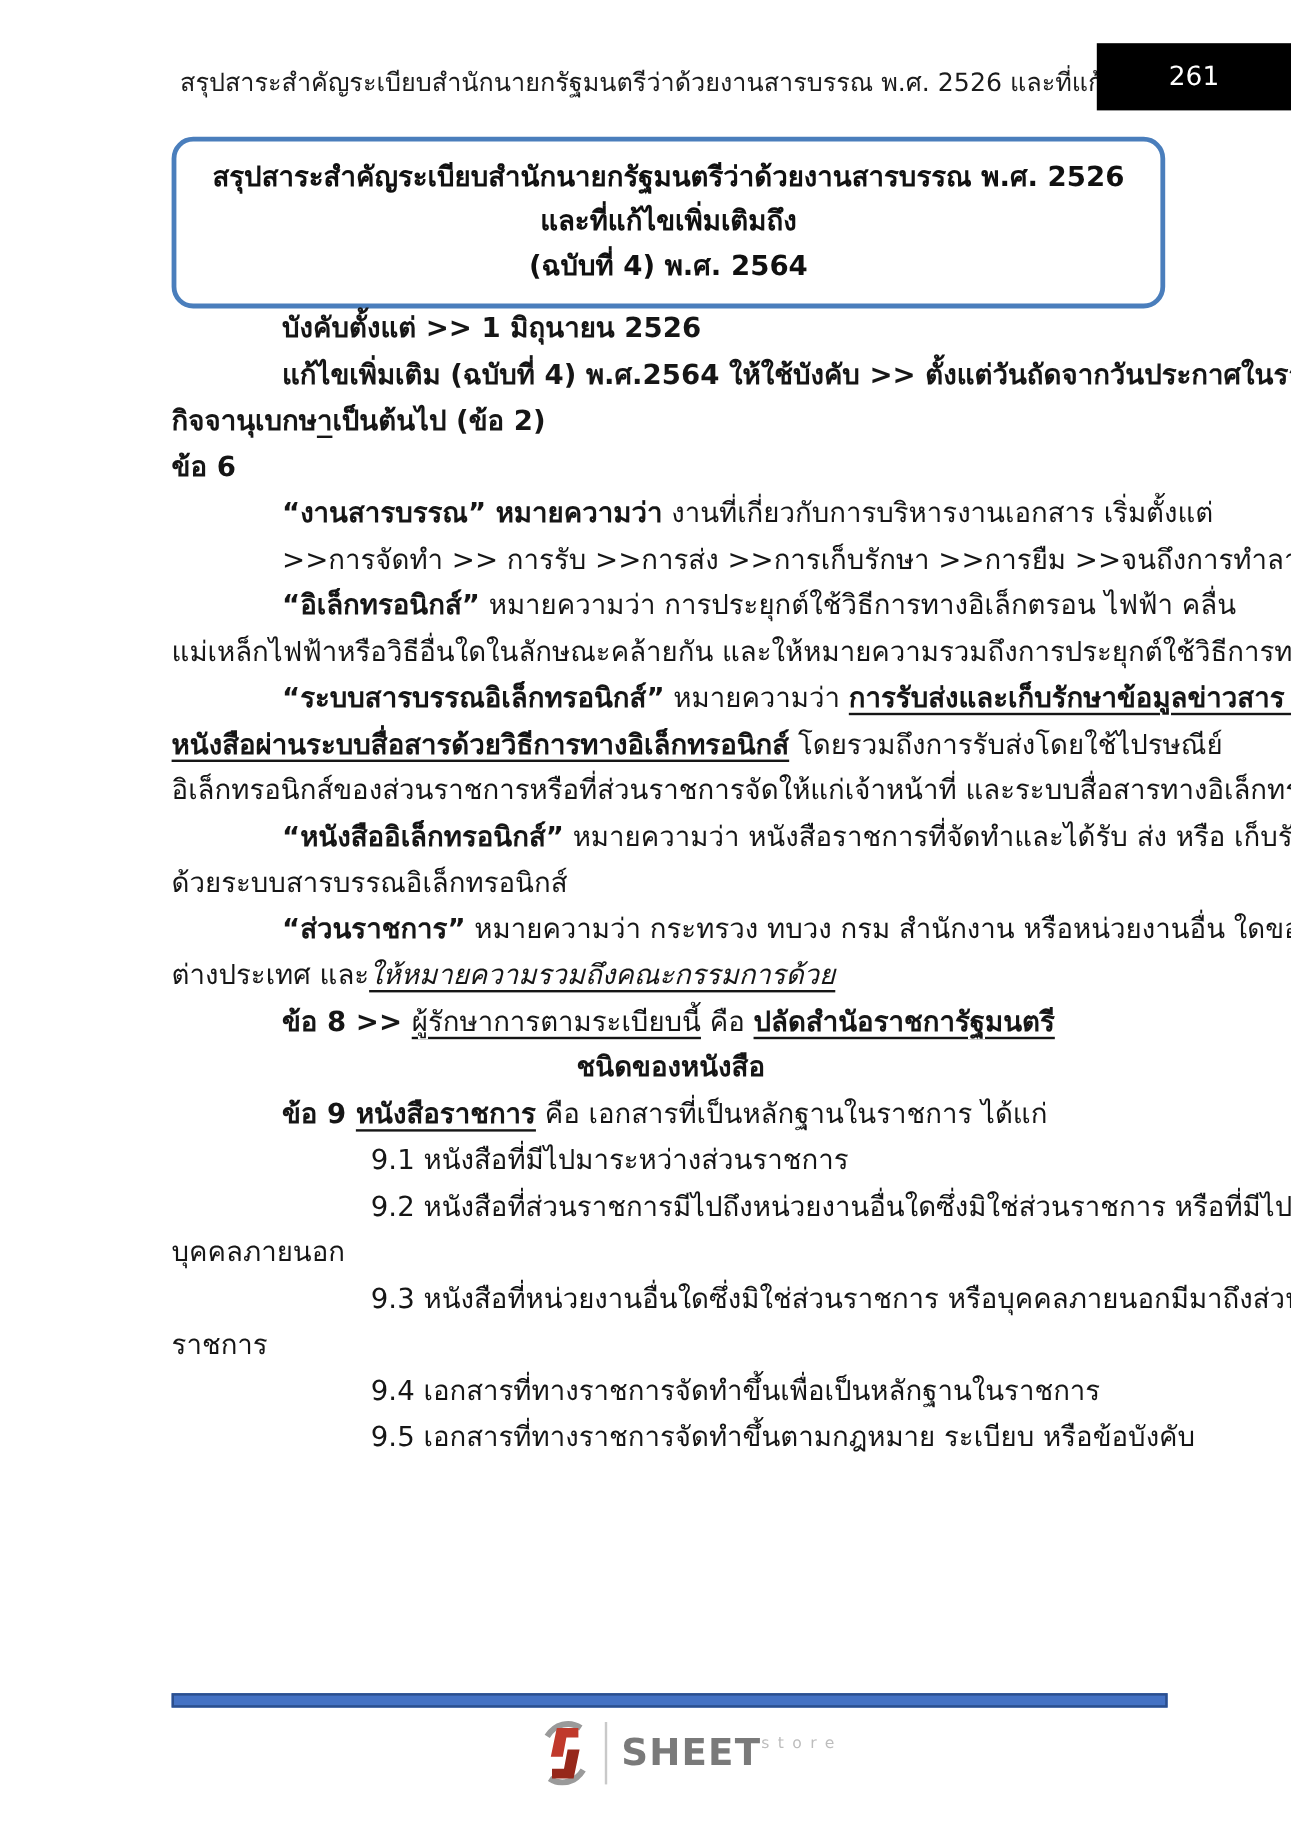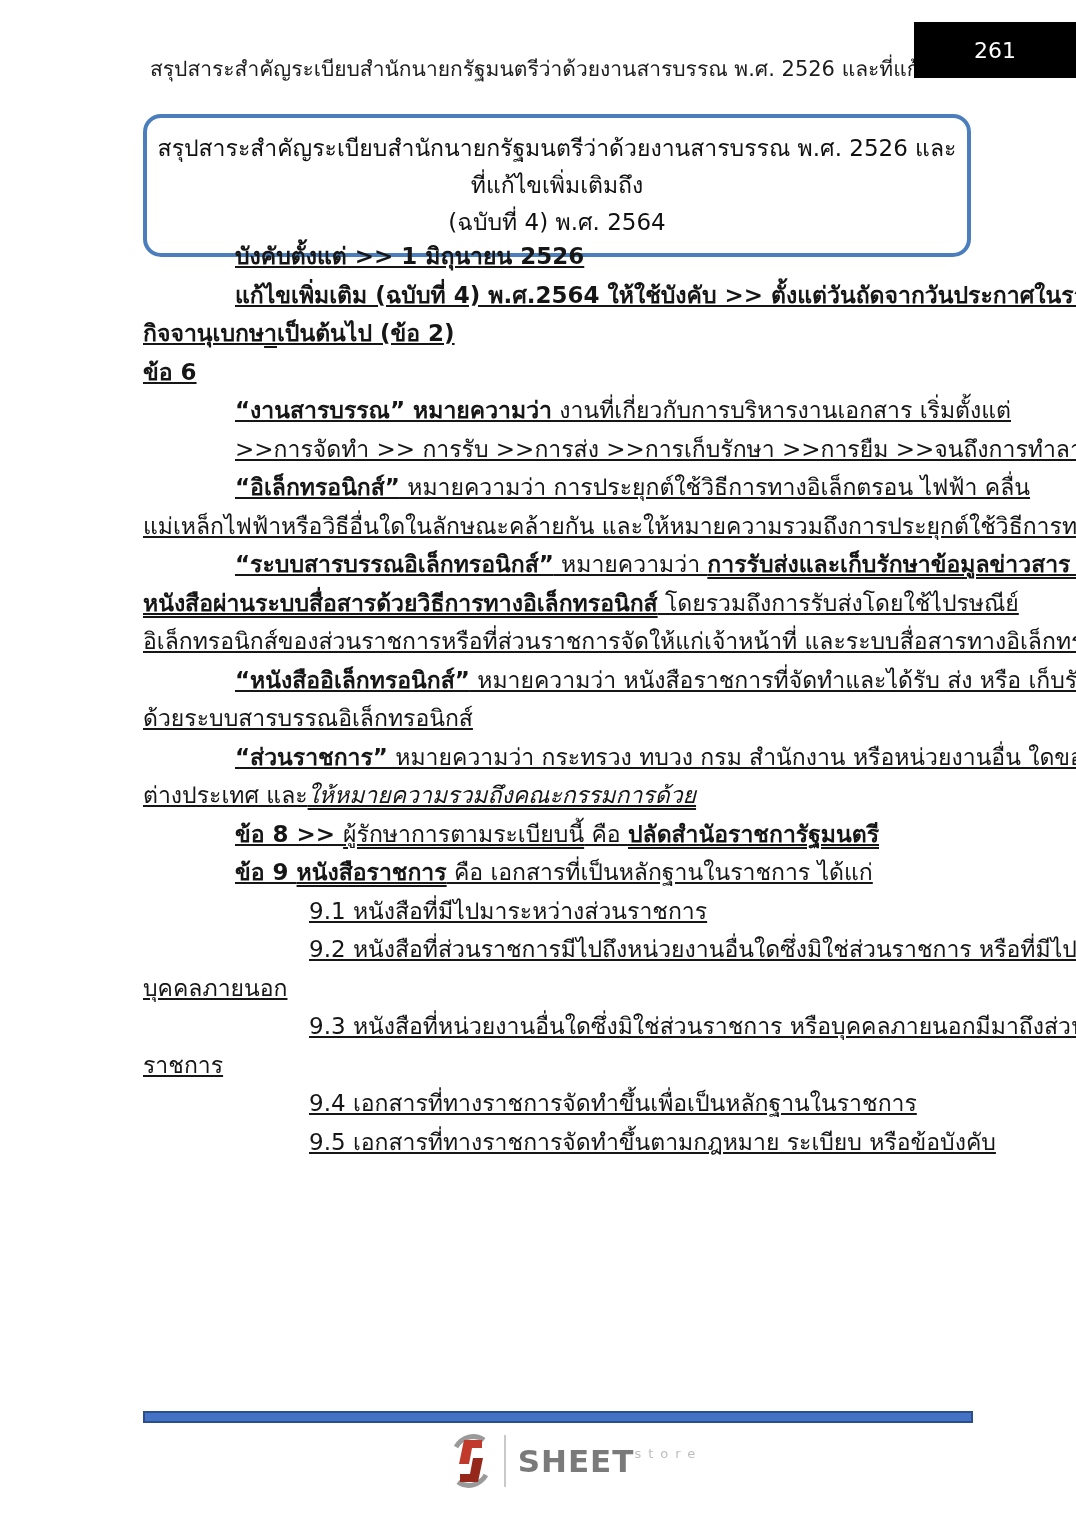--- a/index.html
+++ b/index.html
@@ -11,37 +11,36 @@
     color:#161616;
     overflow:hidden;
     margin:0 auto;
   }
   .header{
     position:absolute;top:52px;left:150px;width:760px;
     text-align:center;font-size:21px;color:#1c1c1c;
     white-space:nowrap;
   }
   .page-number{
-    position:absolute;top:22px;right:0;width:162px;height:56px;
+    position:absolute;top:36px;right:0;width:162px;height:56px;
     background:#000;color:#fff;
     display:flex;align-items:center;justify-content:center;
     font-size:22px;
   }
   .title-box{
     position:absolute;top:114px;left:143px;width:828px;
     box-sizing:border-box;
     border:4px solid #4a7ebc;border-radius:18px;
     padding:12px 8px;
-    text-align:center;font-weight:normal;font-size:23px;line-height:37px;
+    text-align:center;font-weight:bold;font-size:23px;line-height:37px;
     color:#111;
   }
   .body-text{
-    position:absolute;top:237px;left:143px;width:832px;
+    position:absolute;top:255px;left:143px;width:832px;
     font-size:23px;
-    text-decoration:underline;
   }
   .line{min-height:38.5px;line-height:38.5px;white-space:nowrap;}
   .line.indent{padding-left:92px;}
   .line.indent2{padding-left:166px;}
   .line.center{text-align:center;}
   .b{font-weight:bold;}
   .u{text-decoration:underline;text-underline-offset:5px;text-decoration-thickness:2px;}
   .i{font-style:italic;}
   .footer-bar{
     position:absolute;top:1411px;left:143px;width:826px;height:8px;
@@ -83,20 +82,21 @@
       <div class="line indent"><span class="b">“อิเล็กทรอนิกส์”</span><span> หมายความว่า การประยุกต์ใช้วิธีการทางอิเล็กตรอน ไฟฟ้า คลื่น</span></div>
       <div class="line flush"><span>แม่เหล็กไฟฟ้าหรือวิธีอื่นใดในลักษณะคล้ายกัน และให้หมายความรวมถึงการประยุกต์ใช้วิธีการทางแสง</span></div>
       <div class="line indent"><span class="b">“ระบบสารบรรณอิเล็กทรอนิกส์”</span><span> หมายความว่า </span><span class="b u">การรับส่งและเก็บรักษาข้อมูลข่าวสาร หรือ</span></div>
       <div class="line flush"><span class="b u">หนังสือผ่านระบบสื่อสารด้วยวิธีการทางอิเล็กทรอนิกส์</span><span> โดยรวมถึงการรับส่งโดยใช้ไปรษณีย์</span></div>
       <div class="line flush"><span>อิเล็กทรอนิกส์ของส่วนราชการหรือที่ส่วนราชการจัดให้แก่เจ้าหน้าที่ และระบบสื่อสารทางอิเล็กทรอนิกส์</span></div>
       <div class="line indent"><span class="b">“หนังสืออิเล็กทรอนิกส์”</span><span> หมายความว่า หนังสือราชการที่จัดทำและได้รับ ส่ง หรือ เก็บรักษา</span></div>
       <div class="line flush"><span>ด้วยระบบสารบรรณอิเล็กทรอนิกส์</span></div>
       <div class="line indent"><span class="b">“ส่วนราชการ”</span><span> หมายความว่า กระทรวง ทบวง กรม สำนักงาน หรือหน่วยงานอื่น ใดของรัฐ</span></div>
       <div class="line flush"><span>ต่างประเทศ และ</span><span class="u i">ให้หมายความรวมถึงคณะกรรมการด้วย</span></div>
       <div class="line indent"><span class="b">ข้อ 8 &gt;&gt;  </span><span class="u">ผู้รักษาการตามระเบียบนี้</span><span> คือ </span><span class="b u">ปลัดสำนัอราชการัฐมนตรี</span></div>
+      <div class="line center"><span class="b">ชนิดของหนังสือ</span></div>
       <div class="line indent"><span class="b">ข้อ 9 </span><span class="b u">หนังสือราชการ</span><span> คือ เอกสารที่เป็นหลักฐานในราชการ ได้แก่</span></div>
       <div class="line indent2"><span>9.1 หนังสือที่มีไปมาระหว่างส่วนราชการ</span></div>
       <div class="line indent2"><span>9.2 หนังสือที่ส่วนราชการมีไปถึงหน่วยงานอื่นใดซึ่งมิใช่ส่วนราชการ หรือที่มีไปถึง</span></div>
       <div class="line flush"><span>บุคคลภายนอก</span></div>
       <div class="line indent2"><span>9.3 หนังสือที่หน่วยงานอื่นใดซึ่งมิใช่ส่วนราชการ หรือบุคคลภายนอกมีมาถึงส่วน</span></div>
       <div class="line flush"><span>ราชการ</span></div>
       <div class="line indent2"><span>9.4 เอกสารที่ทางราชการจัดทำขึ้นเพื่อเป็นหลักฐานในราชการ</span></div>
       <div class="line indent2"><span>9.5 เอกสารที่ทางราชการจัดทำขึ้นตามกฎหมาย ระเบียบ หรือข้อบังคับ</span></div>
     </div>
 

